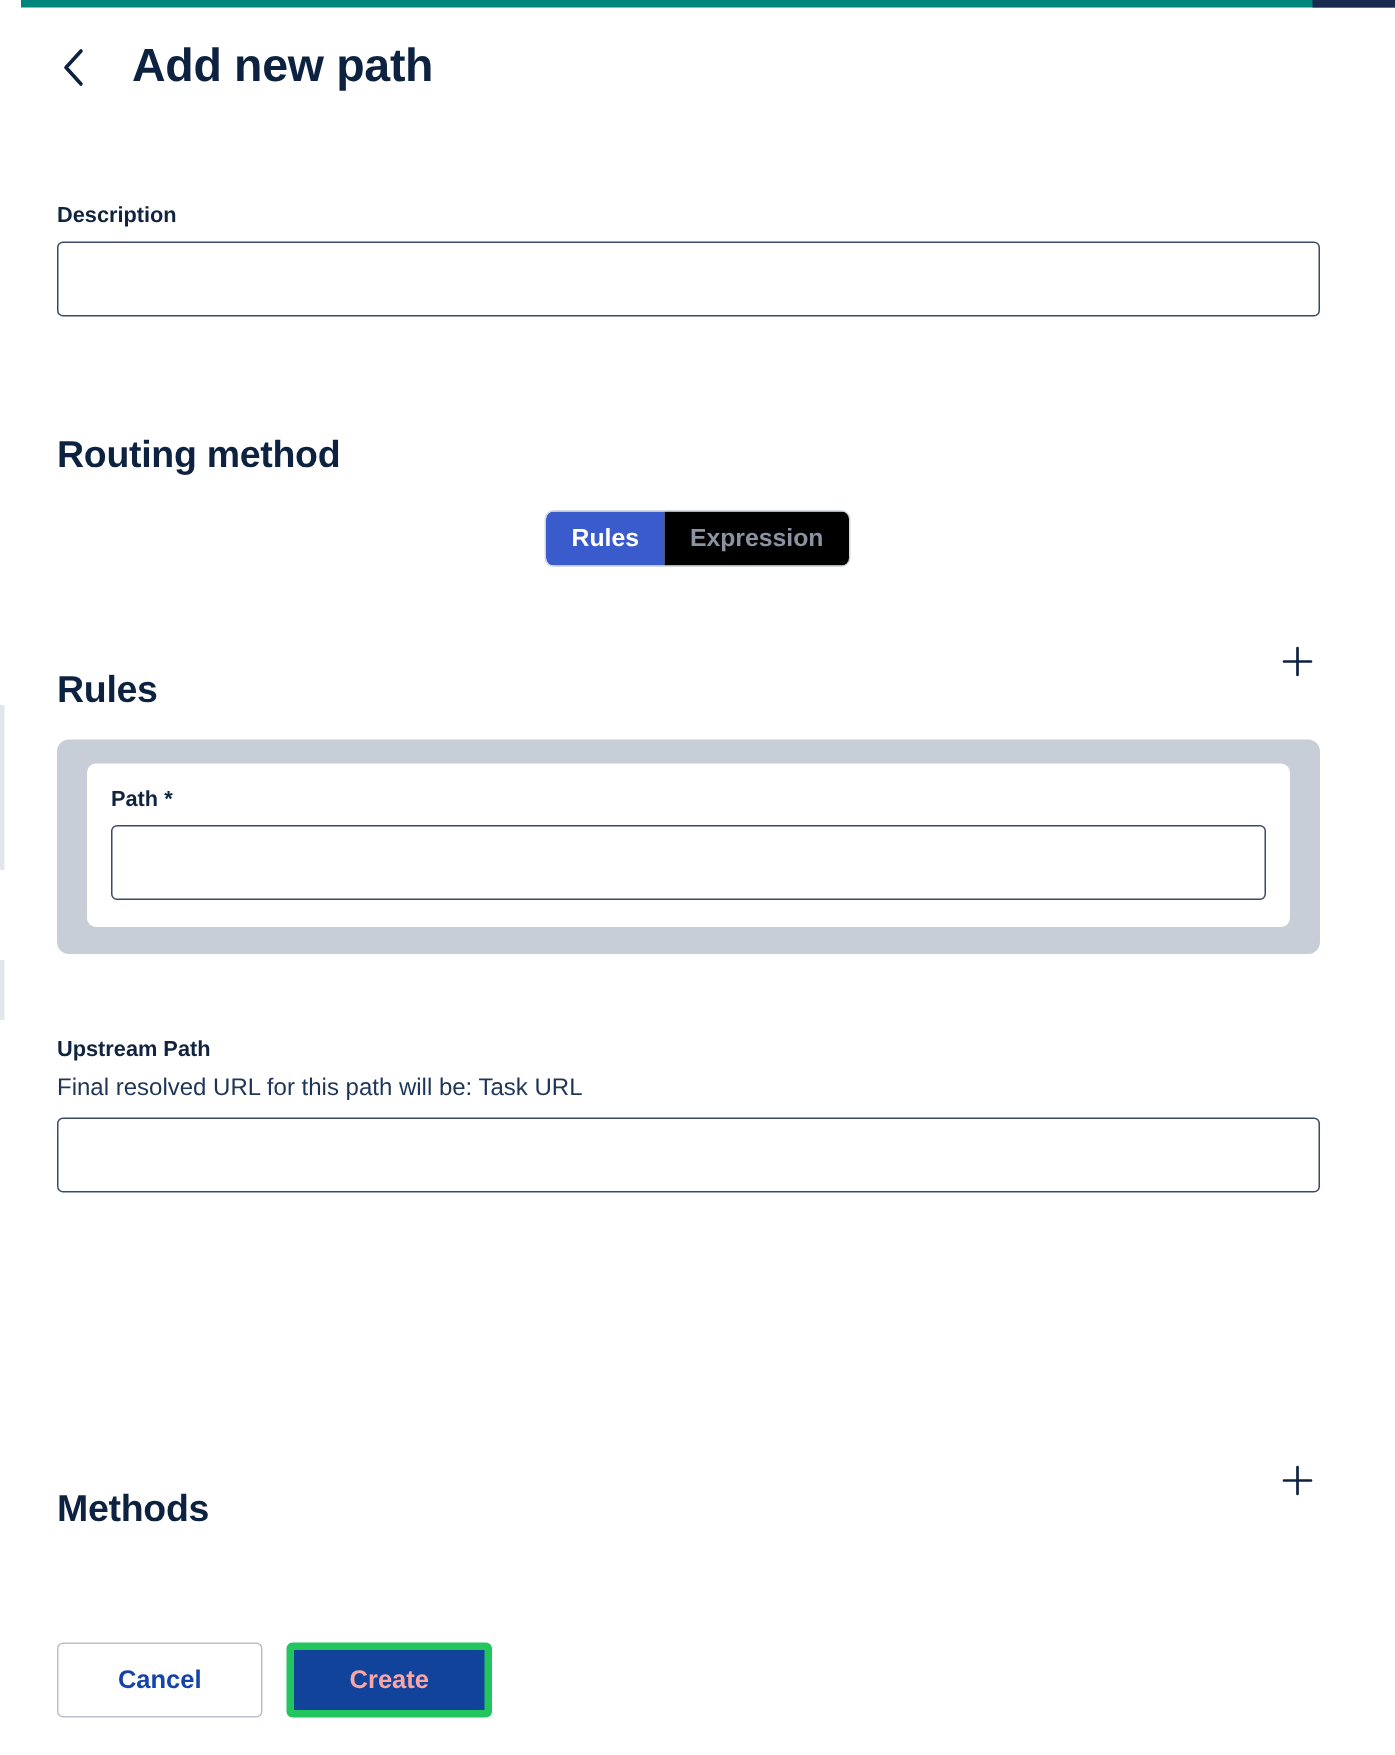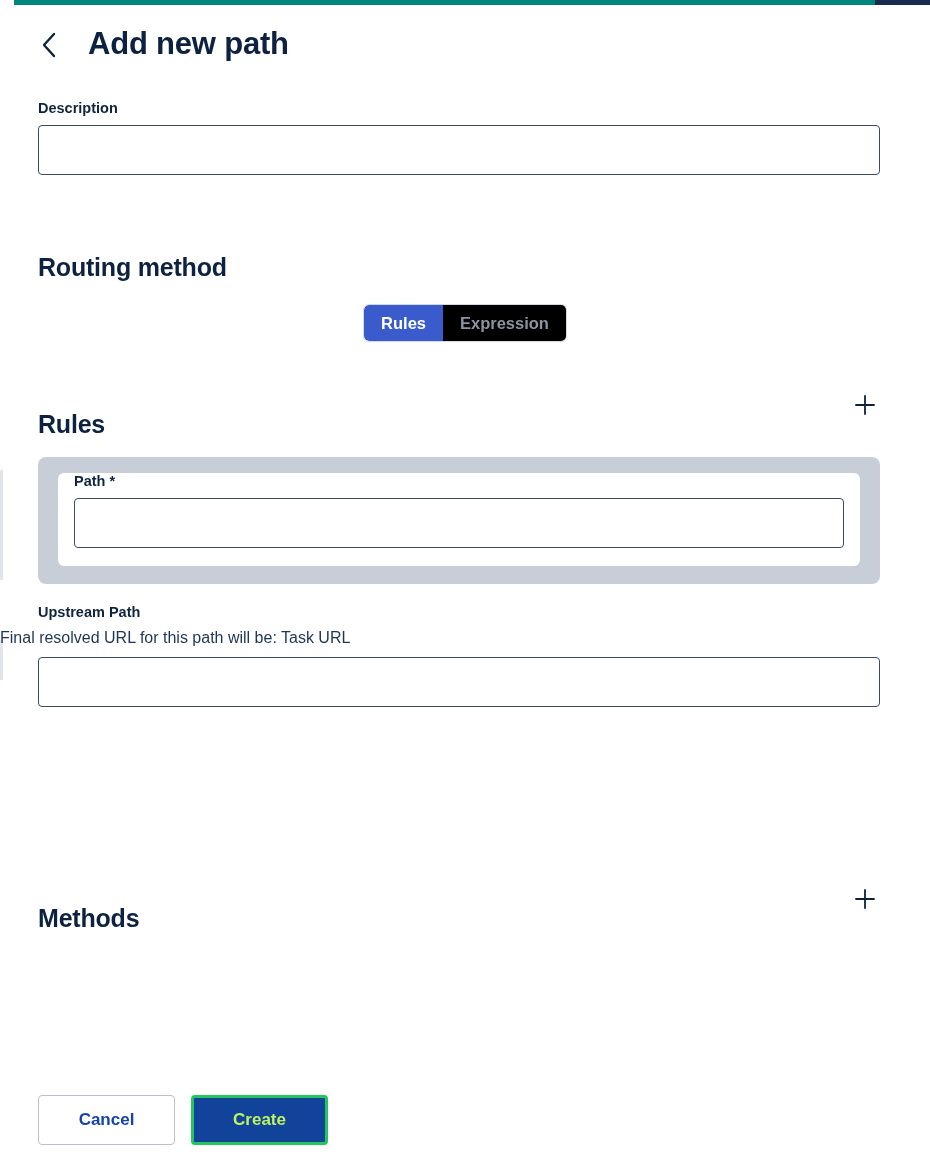--- a/index.html
+++ b/index.html
@@ -74,20 +74,21 @@
     left: 0;
     width: 930px;
   }
 
   .field-label {
     font-size: 14.5px;
     font-weight: bold;
     color: #10243f;
     margin-left: 38px;
     margin-bottom: 9px;
+    margin-top: 36px;
   }
   .text-input {
     display: block;
     margin-left: 38px;
     width: 842px;
     height: 50px;
     border: 1px solid #3b4a63;
     border-radius: 4px;
     background: #fff;
     font-size: 15px;
@@ -156,21 +157,21 @@
   .rules-card {
     margin: 18px 0 0 38px;
     width: 842px;
     background: #c8ced8;
     border-radius: 8px;
     padding: 16px 20px 18px 20px;
   }
   .rule-inner {
     background: #ffffff;
     border-radius: 6px;
-    padding: 0 16px 18px 16px;
+    padding: 16px 16px 18px 16px;
   }
   .rule-label {
     font-size: 14.5px;
     font-weight: bold;
     color: #10243f;
     margin-bottom: 9px;
   }
   .rule-input {
     width: 100%;
     height: 50px;
@@ -178,20 +179,21 @@
     border-radius: 4px;
     background: #fff;
     font-size: 15px;
     color: #10243f;
     padding: 0 12px;
     font-family: "Liberation Sans", sans-serif;
     outline: none;
   }
 
   .helper-text {
+    margin-left: 38px;
     font-size: 16px;
     color: #1d3557;
     margin-bottom: 10px;
   }
 
   .footer {
     position: absolute;
     left: 38px;
     top: 1095px;
     display: flex;
@@ -210,22 +212,22 @@
   }
   .btn-cancel {
     width: 137px;
     background: #ffffff;
     color: #1444a8;
     border: 1px solid #b9c0cc;
   }
   .btn-create {
     width: 137px;
     background: #11439a;
-    color: #bef264;
-    border: 3px solid #22c55e;
+    color: #fca5a5;
+    border: 5px solid #22c55e;
   }
 </style>
 </head>
 <body>
 
 <div class="page">
 
   <div class="top-bar"></div>
   <div class="top-bar-right"></div>
   <div class="seam seam-a"></div>

